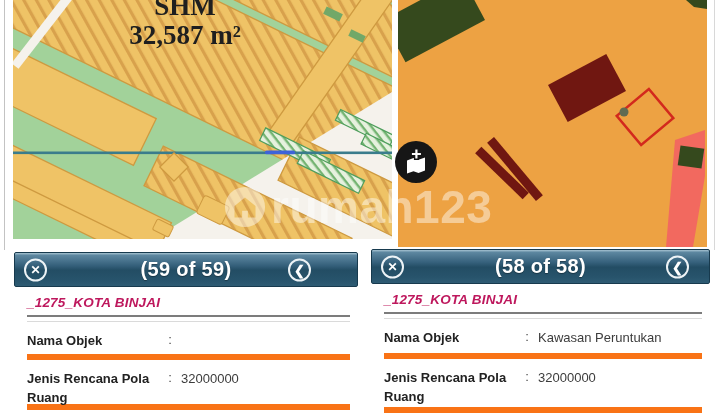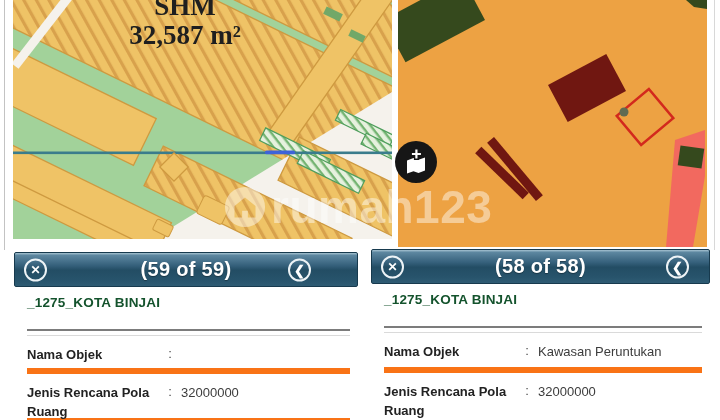--- a/index.html
+++ b/index.html
@@ -51,22 +51,22 @@
     background:transparent; color:#fff; font-weight:bold; font-size:12px;
     display:flex; align-items:center; justify-content:center; line-height:1; cursor:pointer;
   }
   .close-btn { left:9px; }
   .panel-l .back-btn { left:273px; }
   .panel-r .back-btn { left:294px; }
   .back-btn { font-size:13px; }
 
   .ptable { padding:0 8px 0 13px; }
   .r-title {
-    margin-top:8px; padding-bottom:19px; font-size:13.5px; font-weight:bold;
-    color:#14532d; border-bottom:2px solid #7c7c7c; letter-spacing:0.2px;
+    margin-top:8px; padding-bottom:5px; font-size:13.5px; font-weight:bold;
+    color:#be185d; border-bottom:2px solid #7c7c7c; letter-spacing:0.2px;font-style:italic;
   }
   .r-sub { height:5px; border-bottom:1px solid #dadada; }
   .row {
     display:grid; grid-template-columns:132px 22px auto;
     padding-top:10px; border-bottom:6px solid #f97316;
   }
   .row:last-child { border-bottom:none; }
   .panel-l .row1 { height:38px; } .panel-l .row2 { height:50px; } .panel-l .row3 { height:42px; border-bottom:none; }
   .panel-r .row1 { height:40px; } .panel-r .row2 { height:54px; } .panel-r .row3 { height:40px; padding-top:8px; border-bottom:none; }
   .rlabel { font-size:13px; font-weight:bold; color:#222; line-height:1.45; max-width:128px; }

